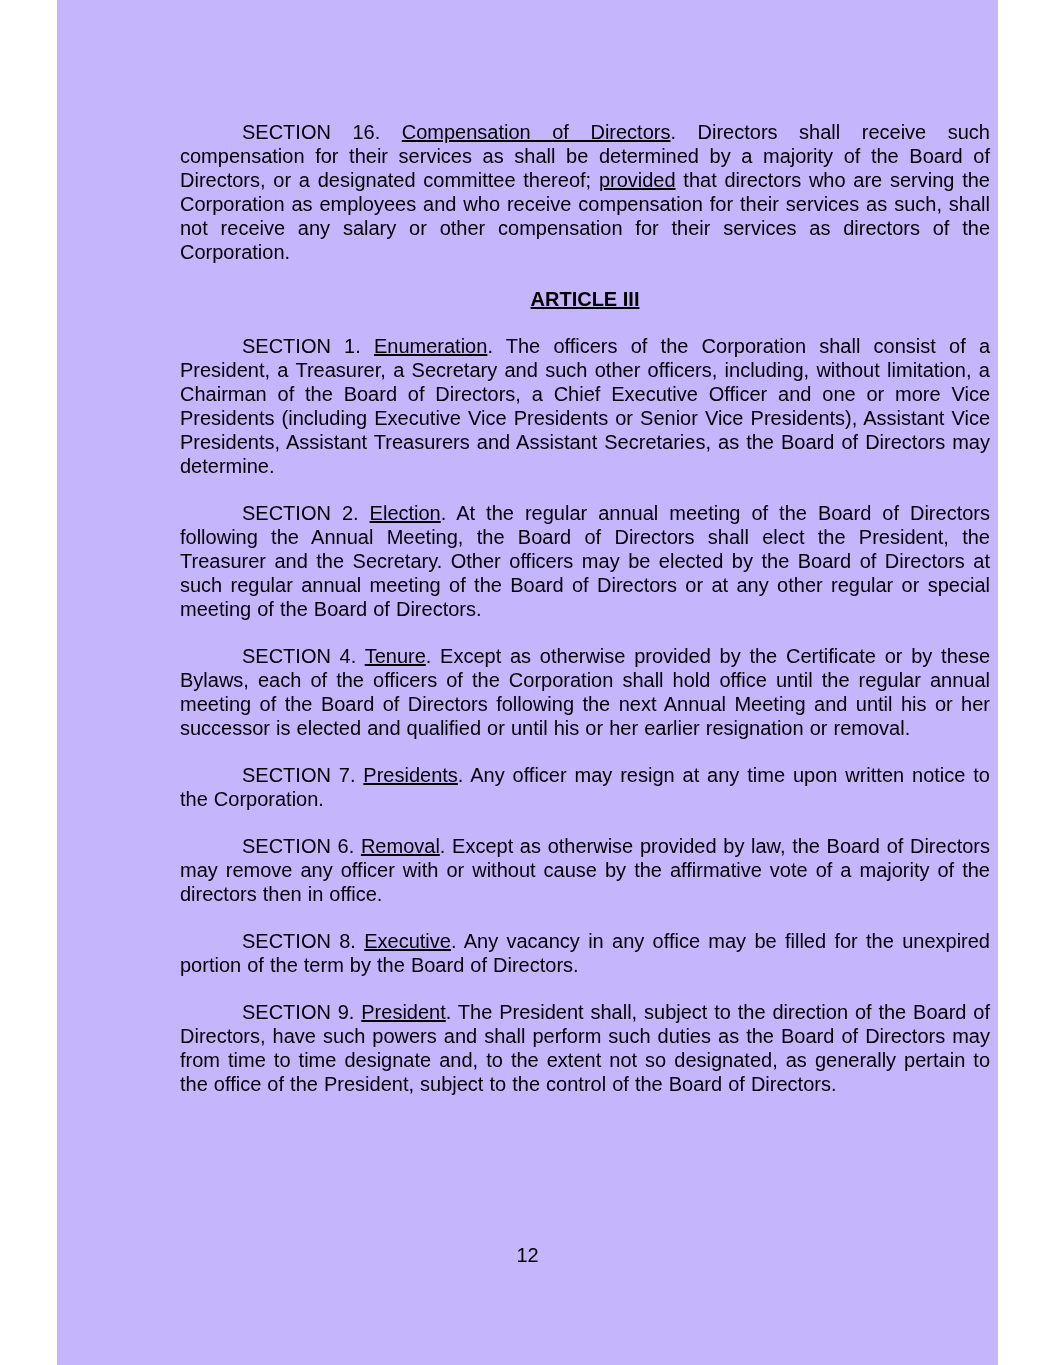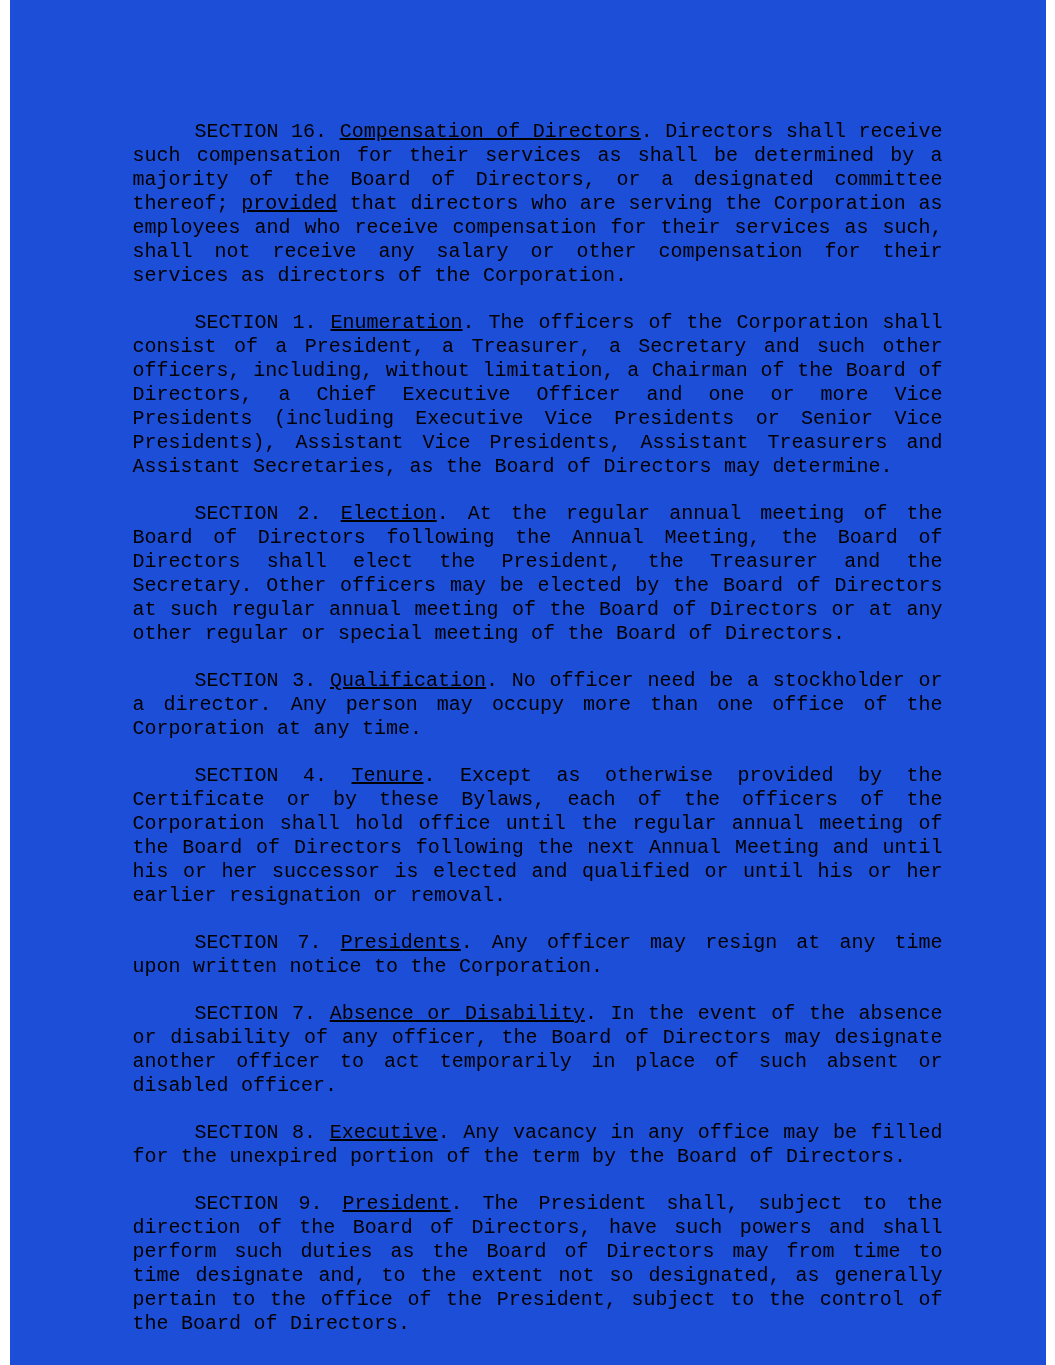--- a/index.html
+++ b/index.html
@@ -2,26 +2,26 @@
 <html><head>
 <meta charset="utf-8">
 <style>
   html, body {
     margin: 0;
     padding: 0;
     background: #ffffff;
   }
   .page {
     position: relative;
-    width: 1036px;
+    width: 941px;
     height: 1365px;
     margin: 0 auto;
-    background: #1d4ed8;
+    background: #c4b5fd;
     color: #000000;
-    font-family: Liberation Mono, monospace;
+    font-family: Liberation Sans, sans-serif;
     overflow: hidden;
   }
   .content {
     position: absolute;
     top: 120px;
     left: 123px;
     width: 810px;
   }
   .para {
     font-size: 20px;
@@ -50,22 +50,23 @@
     font-size: 20px;
     line-height: 24px;
   }
 </style>
 </head>
 <body>
 
 <div class="page">
   <div class="content" id="doc-body">
       <p class="para"><span>SECTION 16. </span><span class="u">Compensation of Directors</span><span>. Directors shall receive such compensation for their services as shall be determined by a majority of the Board of Directors, or a designated committee thereof; </span><span class="u">provided</span><span> that directors who are serving the Corporation as employees and who receive compensation for their services as such, shall not receive any salary or other compensation for their services as directors of the Corporation.</span></p>
+      <div class="heading"><span class="u">ARTICLE III</span></div>
       <p class="para"><span>SECTION 1.  </span><span class="u">Enumeration</span><span>. The officers of the Corporation shall consist of a President, a Treasurer, a Secretary and such other officers, including, without limitation, a Chairman of the Board of Directors, a Chief Executive Officer and one or more Vice Presidents (including Executive Vice Presidents or Senior Vice Presidents), Assistant Vice Presidents, Assistant Treasurers and Assistant Secretaries, as the Board of Directors may determine.</span></p>
       <p class="para"><span>SECTION 2.  </span><span class="u">Election</span><span>. At the regular annual meeting of the Board of Directors following the Annual Meeting, the Board of Directors shall elect the President, the Treasurer and the Secretary. Other officers may be elected by the Board of Directors at such regular annual meeting of the Board of Directors or at any other regular or special meeting of the Board of Directors.</span></p>
-      <p class="para"><span>SECTION 3.  </span><span class="u">Qualification</span><span>. No officer need be a stockholder or a director. Any person may occupy more than one office of the Corporation at any time.</span></p>
       <p class="para"><span>SECTION 4.  </span><span class="u">Tenure</span><span>. Except as otherwise provided by the Certificate or by these Bylaws, each of the officers of the Corporation shall hold office until the regular annual meeting of the Board of Directors following the next Annual Meeting and until his or her successor is elected and qualified or until his or her earlier resignation or removal.</span></p>
       <p class="para"><span>SECTION 7.  </span><span class="u">Presidents</span><span>. Any officer may resign at any time upon written notice to the Corporation.</span></p>
-      <p class="para"><span>SECTION 7. </span><span class="u">Absence or Disability</span><span>. In the event of the absence or disability of any officer, the Board of Directors may designate another officer to act temporarily in place of such absent or disabled officer.</span></p>
+      <p class="para"><span>SECTION 6.  </span><span class="u">Removal</span><span>. Except as otherwise provided by law, the Board of Directors may remove any officer with or without cause by the affirmative vote of a majority of the directors then in office.</span></p>
       <p class="para"><span>SECTION 8. </span><span class="u">Executive</span><span>. Any vacancy in any office may be filled for the unexpired portion of the term by the Board of Directors.</span></p>
       <p class="para"><span>SECTION 9.  </span><span class="u">President</span><span>. The President shall, subject to the direction of the Board of Directors, have such powers and shall perform such duties as the Board of Directors may from time to time designate and, to the extent not so designated, as generally pertain to the office of the President, subject to the control of the Board of Directors.</span></p>
     </div>
+  <div class="page-number">12</div>
 </div>
 
 </body></html>

